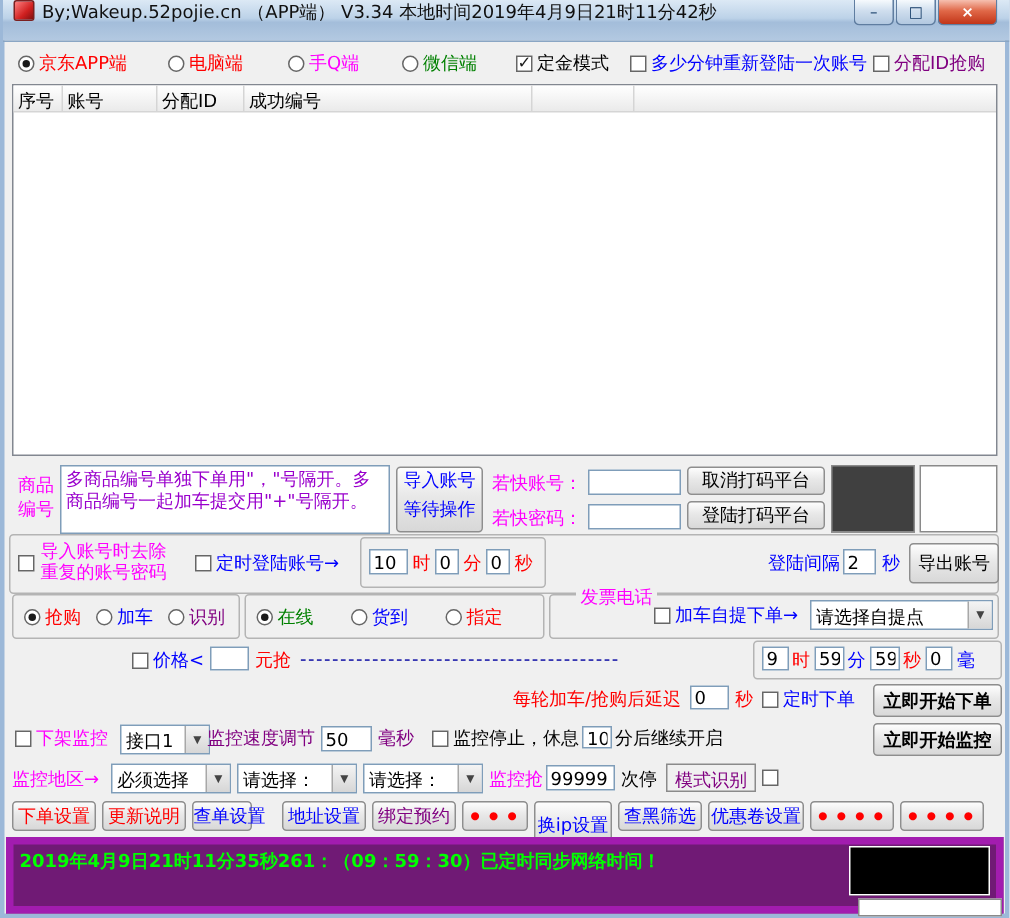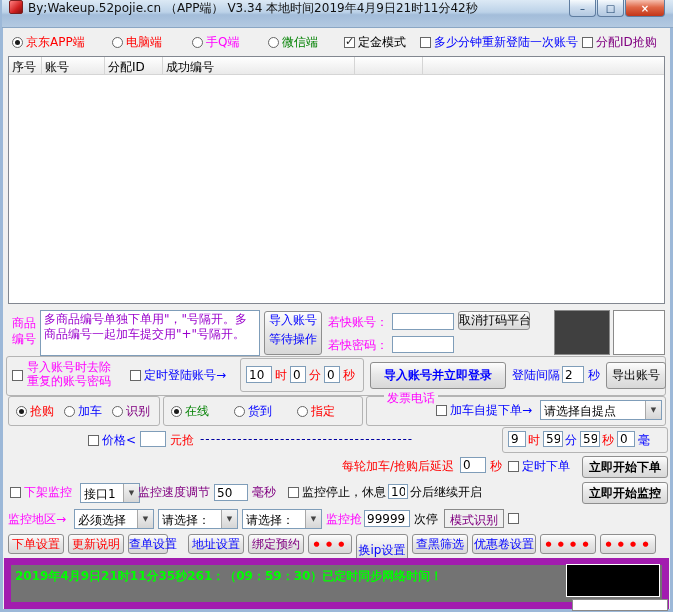--- a/index.html
+++ b/index.html
@@ -52,21 +52,21 @@
   .lv-col.fill { flex:1; border-right:none;margin-top:36px; }
 
   
   .hintbox { position:absolute; left:40px; top:310px; width:220px; height:46px; background:#fff;
              border:1px solid #7f9db9; font-size:12px; line-height:15px; padding:1px 3px; overflow:hidden; }
   .twoline-btn { position:absolute; display:flex; flex-direction:column; align-items:center; justify-content:flex-start; gap:2px; }
   .darkbox { position:absolute; background:#404040; border:1px solid #8a8a8a; }
   .whitebox { position:absolute; background:#fff; border:1px solid #8a8a8a; }
   .caption { position:absolute; background:#f0f0f0; padding:0 3px; font-size:12px; white-space:nowrap; }
   .modebox { position:absolute; border:1px solid #8a8a8a; background:#f0f0f0; font-size:12px; text-align:center; padding-top:2px; }
-  .logarea { position:absolute; left:4px; top:558px; width:665px; height:51px; background:#737373; border:7px solid #a21caf; }
+  .logarea { position:absolute; left:4px; top:558px; width:665px; height:51px; background:#701a75; border:5px solid #a21caf; }
   .logline { position:absolute; left:4px; top:3px; color:#00ff00; font-weight:bold; font-size:12px; white-space:nowrap; }
   .dash { overflow:hidden; width:232px; color:#0000a0; letter-spacing:1px; }
 </style>
 </head>
 <body>
 
 <div class="window">
 
   <div class="titlebar">
     <span class="app-icon"></span>
@@ -125,38 +125,38 @@
 
   <button class="btn twoline-btn" style="left:264px;top:311px;width:58px;height:44px">
     <span class="c-blue">导入账号</span>
     <span class="c-blue">等待操作</span>
   </button>
 
   <div class="lbl c-mag" style="left:328px;top:315px">若快账号：</div>
   <input class="inp" style="left: 392px; top: 313px; width: 62px;" value="">
   <div class="lbl c-mag" style="left:328px;top:338px">若快密码：</div>
   <input class="inp" style="left: 392px; top: 336px; width: 62px;" value="">
-  <button class="btn" style="left:458px;top:311px;width:72px;height:19px">取消打码平台</button>
+  <button class="btn" style="left:458px;top:311px;width:92px;height:19px">取消打码平台</button>
+  <button class="btn" style="left:458px;top:334px;width:92px;height:19px">登陆打码平台</button>
   <div class="darkbox" style="left:554px;top:310px;width:56px;height:45px"></div>
   <div class="whitebox" style="left:613px;top:310px;width:52px;height:45px"></div>
 
   <div class="gbox" style="left:6px;top:356px;width:660px;height:40px"></div>
   <span class="cb abs" style="left:12px;top:370px"></span>
   <div class="lbl c-mag" style="left:27px;top:360px">导入账号时去除</div>
   <div class="lbl c-mag" style="left:27px;top:374px">重复的账号密码</div>
   <span class="cb abs" style="left:130px;top:370px"></span>
   <div class="lbl c-blue" style="left:144px;top:368px">定时登陆账号→</div>
   <div class="gbox" style="left:240px;top:358px;width:124px;height:34px"></div>
   <input class="inp" style="left: 246px; top: 366px; width: 26px;" value="10">
   <div class="lbl c-red" style="left:275px;top:368px">时</div>
   <input class="inp" style="left: 290px; top: 366px; width: 16px;" value="0">
   <div class="lbl c-red" style="left:309px;top:368px">分</div>
   <input class="inp" style="left: 324px; top: 366px; width: 16px;" value="0">
   <div class="lbl c-red" style="left:343px;top:368px">秒</div>
-  <button class="btn b c-blue" style="left:370px;top:362px;width:136px;height:27px;color:#0000ff">导入账号并立即登录</button>
   <div class="lbl c-blue" style="left:512px;top:368px">登陆间隔</div>
   <input class="inp" style="left: 562px; top: 366px; width: 22px;" value="2">
   <div class="lbl c-blue" style="left:588px;top:368px">秒</div>
   <button class="btn" style="left:606px;top:362px;width:60px;height:27px">导出账号</button>
 
   <div class="gbox" style="left:8px;top:396px;width:152px;height:30px"></div>
   <div class="hrow" style="left:16px;top:403px">
     <span class="rb sel"></span>
     <span class="c-red">抢购</span>
   </div>

